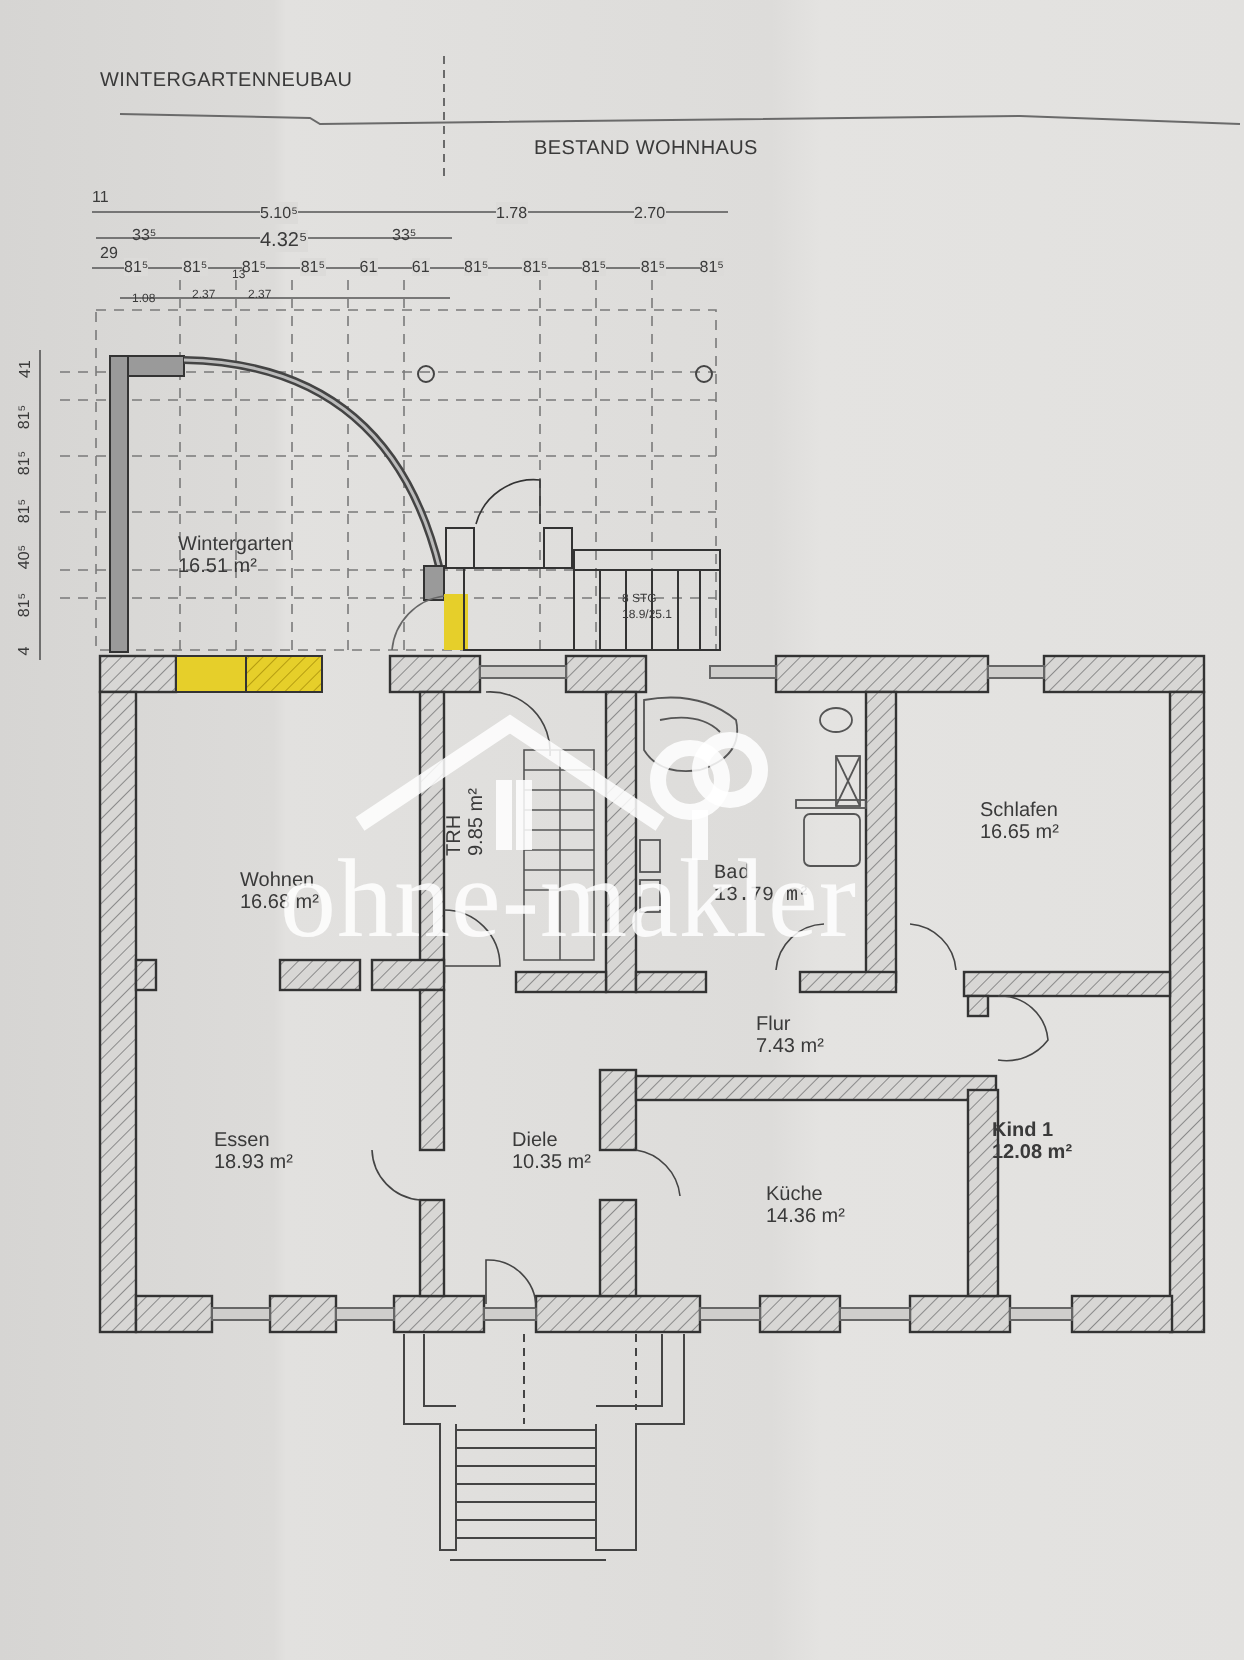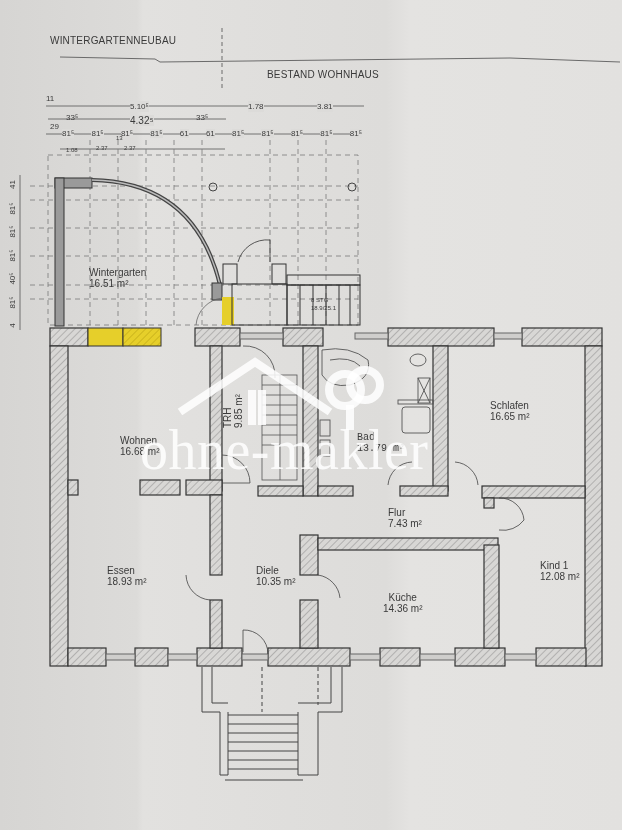--- a/index.html
+++ b/index.html
@@ -200,21 +200,21 @@
       <line x1="262" y1="390" x2="262" y2="425"></line>
       <circle cx="345" cy="390" r="16"></circle>
       <circle cx="365" cy="385" r="15"></circle>
       <line x1="350" y1="405" x2="350" y2="430"></line>
     </g>
   </svg>
 
   <div class="lbl" style="left:46px;top:93px;font-size:8px;">11</div>
   <div class="lbl" style="left:130px;top:101px;font-size:8px;background:#dcdbd9;">5.10⁵</div>
   <div class="lbl" style="left:248px;top:101px;font-size:8px;background:#dcdbd9;">1.78</div>
-  <div class="lbl" style="left:317px;top:101px;font-size:8px;background:#dcdbd9;">3.81</div>
+  <div class="lbl" style="left:317px;top:101px;font-size:8px;background:#dcdbd9;">2.70</div>
   <div class="lbl" style="left:66px;top:112px;font-size:8px;">33⁵</div>
   <div class="lbl" style="left:130px;top:115px;font-size:10px;background:#dcdbd9;">4.32⁵</div>
   <div class="lbl" style="left:196px;top:112px;font-size:8px;">33⁵</div>
   <div class="lbl" style="left:50px;top:121px;font-size:8px;">29</div>
   <div style="position:absolute;left:62px;top:129px;width:300px;display:flex;justify-content:space-between;font-size:8px;color:#3a3a3a;">
     <span style="background:#dcdbd9;">81⁵</span>
     <span style="background:#dcdbd9;">81⁵</span>
     <span style="background:#dcdbd9;">81⁵</span>
     <span style="background:#dcdbd9;">81⁵</span>
     <span style="background:#dcdbd9;">61</span>
@@ -258,35 +258,35 @@
     <div>9.85 m²</div>
   </div>
   <div class="lbl" style="left:357px;top:432px;font-family:Liberation Mono, monospace;">
     <div>Bad</div>
     <div>13.79 m²</div>
   </div>
   <div class="lbl" style="left:490px;top:400px;">
     <div>Schlafen</div>
     <div>16.65 m²</div>
   </div>
-  <div class="lbl" style="left:388px;top:507px;">
+  <div class="lbl" style="left:378px;top:507px;">
     <div>Flur</div>
     <div>7.43 m²</div>
   </div>
   <div class="lbl" style="left:107px;top:565px;">
     <div>Essen</div>
     <div>18.93 m²</div>
   </div>
   <div class="lbl" style="left:246px;top:565px;margin-left:10px;">
     <div>Diele</div>
     <div>10.35 m²</div>
   </div>
-  <div class="lbl" style="left:383px;top:592px;text-align:center;">
+  <div class="lbl" style="left:383px;top:592px;">
     <div>Küche</div>
     <div>14.36 m²</div>
   </div>
-  <div class="lbl" style="left:540px;top:560px;">
+  <div class="lbl" style="left:496px;top:560px;font-weight:bold;">
     <div>Kind 1</div>
     <div>12.08 m²</div>
   </div>
 
   <div class="wm">ohne-makler</div>
 </div>
 
 </body></html>

